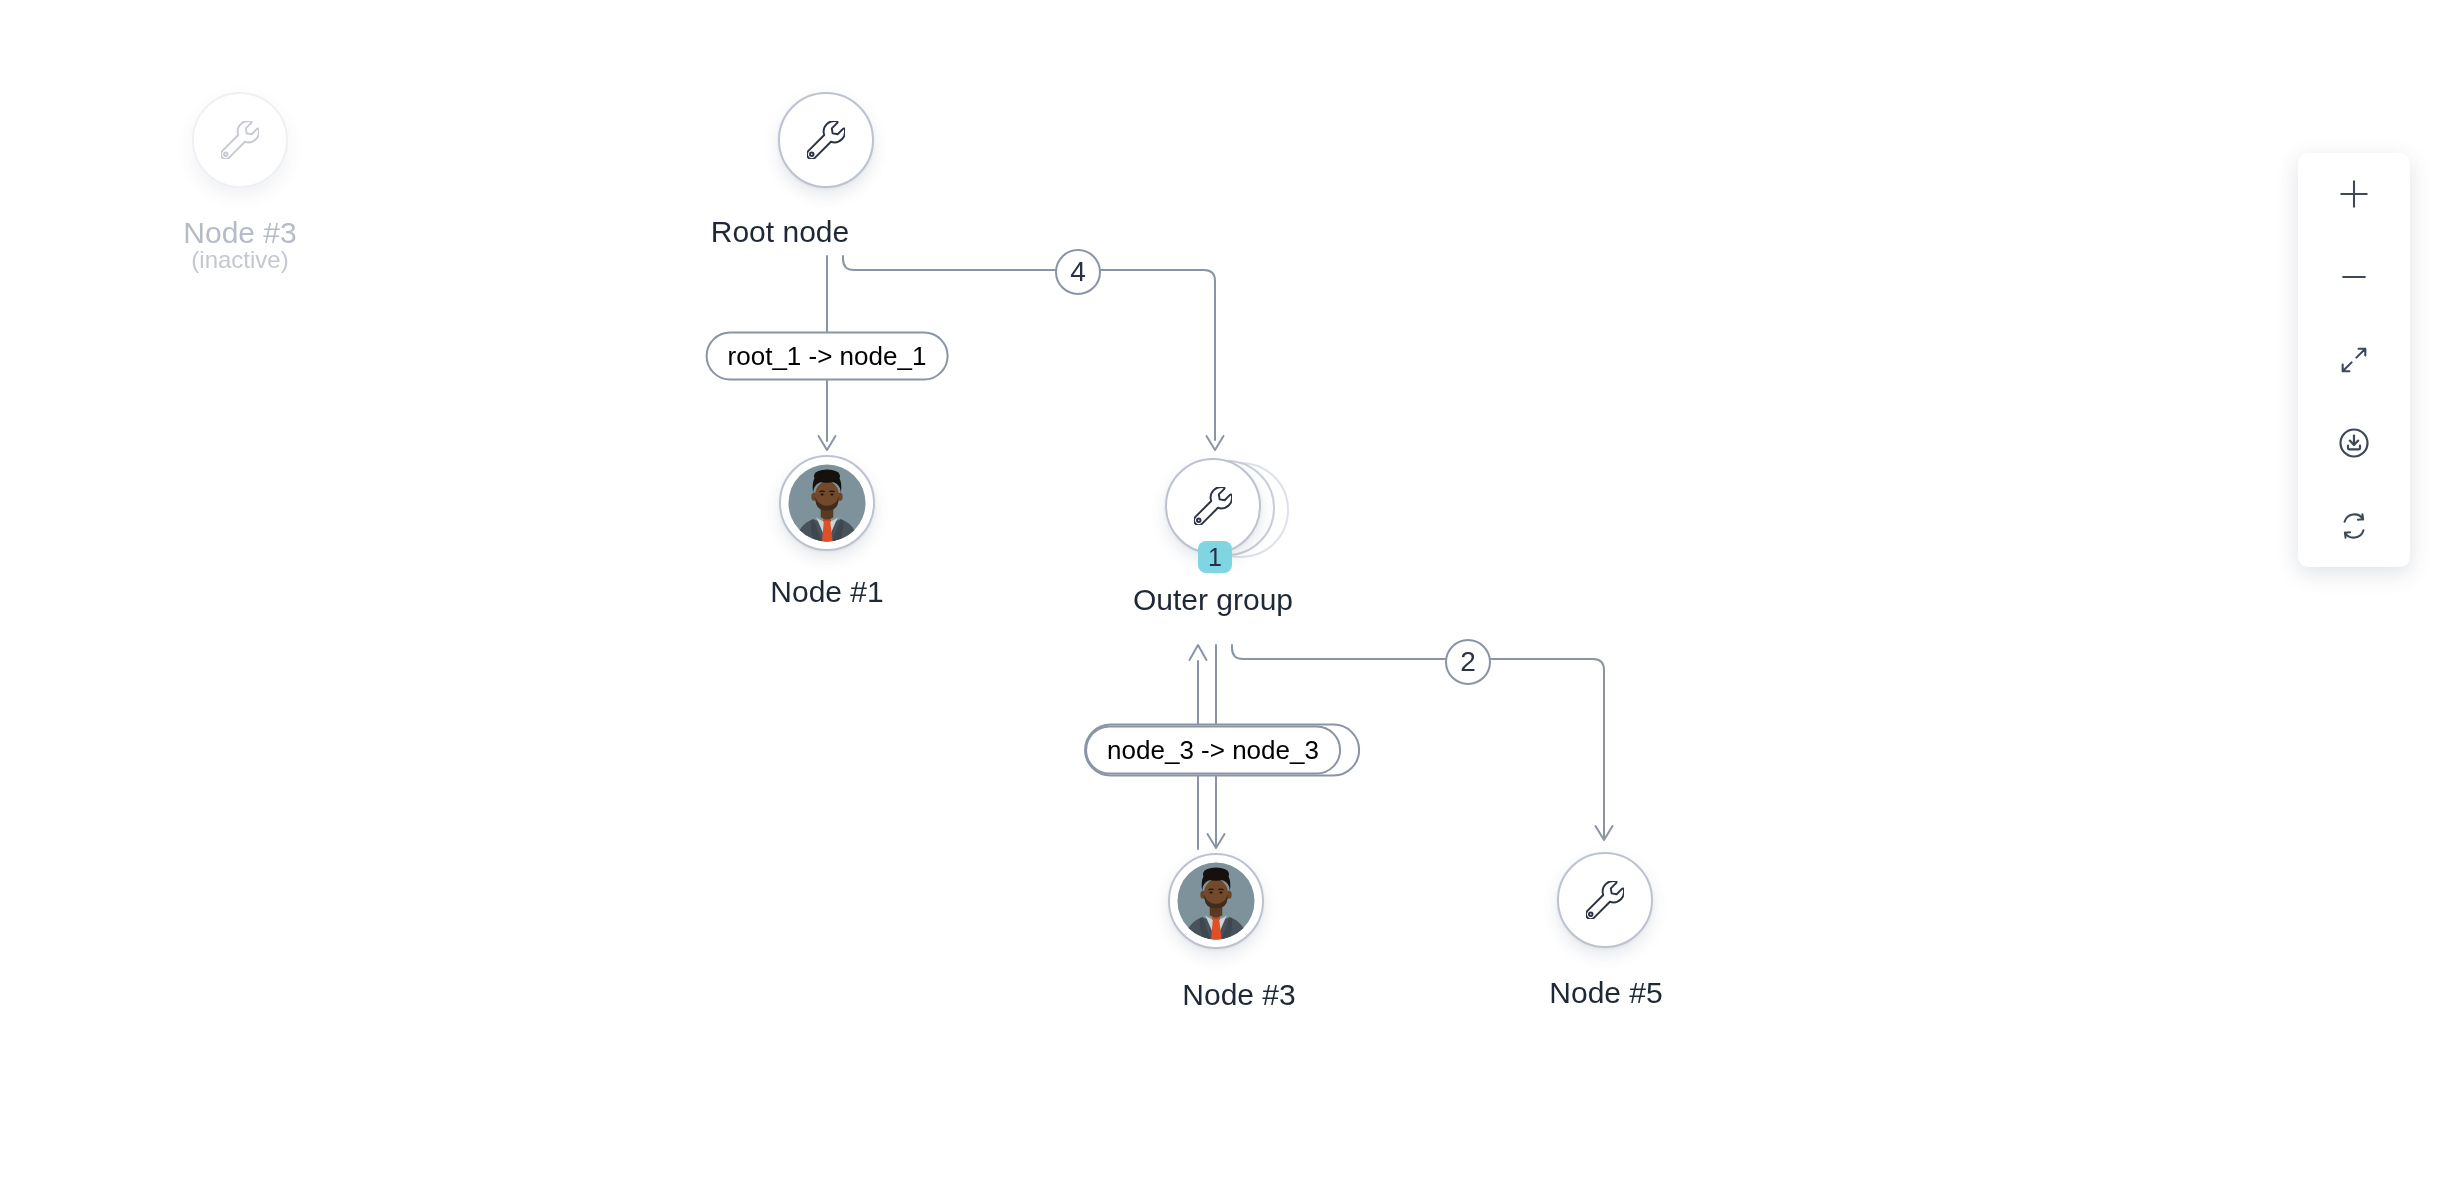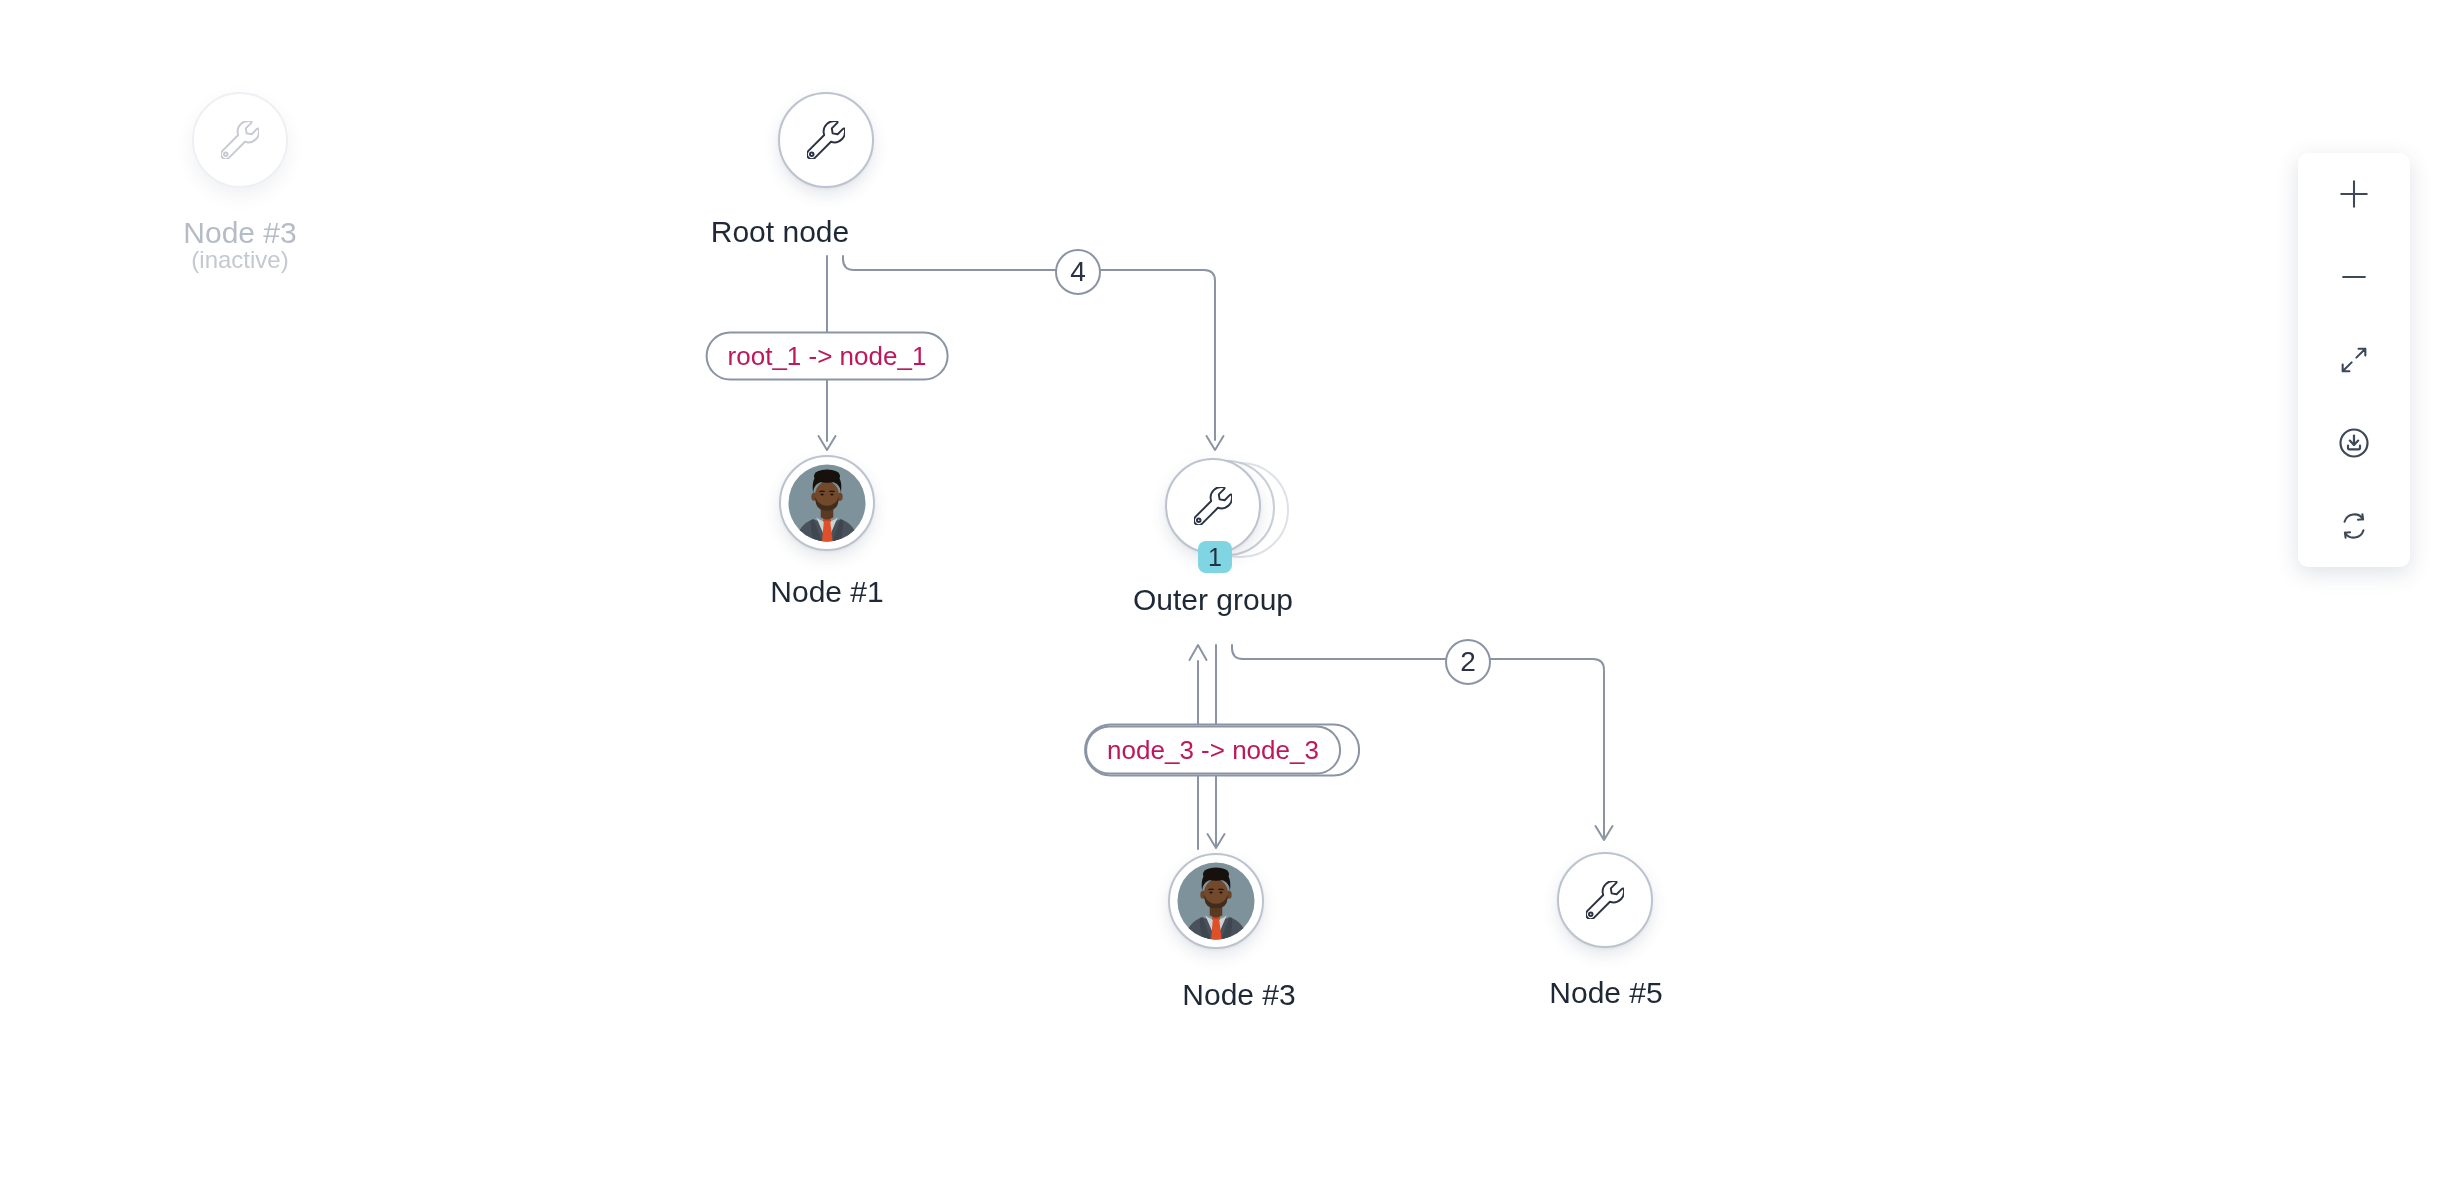--- a/index.html
+++ b/index.html
@@ -25,21 +25,21 @@
 
   
   .node-label{position:absolute;transform:translate(-50%,-50%);font-size:30px;color:#1f2836;
         white-space:nowrap;z-index:3;}
   .node-label.inactive{color:#b6bcc6;}
   .sub-label{position:absolute;transform:translate(-50%,-50%);font-size:24px;color:#c3c8d1;
         white-space:nowrap;z-index:3;}
 
   
   .pill{position:absolute;transform:translate(-50%,-50%);background:#fff;border:2px solid #8b94a4;
-        border-radius:28px;font-size:26px;color:#be185d;padding:7px 20px;white-space:nowrap;z-index:5;}
+        border-radius:28px;font-size:26px;color:#000000;padding:7px 20px;white-space:nowrap;z-index:5;}
   .pill.back{padding:9px 30px;color:transparent;z-index:4;}
 
   
   .badge-circ{position:absolute;transform:translate(-50%,-50%);width:46px;height:46px;border-radius:50%;
         background:#fff;border:2px solid #8b94a4;display:flex;align-items:center;justify-content:center;
         font-size:28px;color:#2a3243;z-index:5;box-sizing:border-box;}
   .badge-square{position:absolute;transform:translate(-50%,-50%);min-width:34px;height:32px;padding:0 6px;
         border-radius:8px;background:#7fd6e2;display:flex;align-items:center;justify-content:center;
         font-size:25px;color:#233143;z-index:6;box-sizing:border-box;}
 

